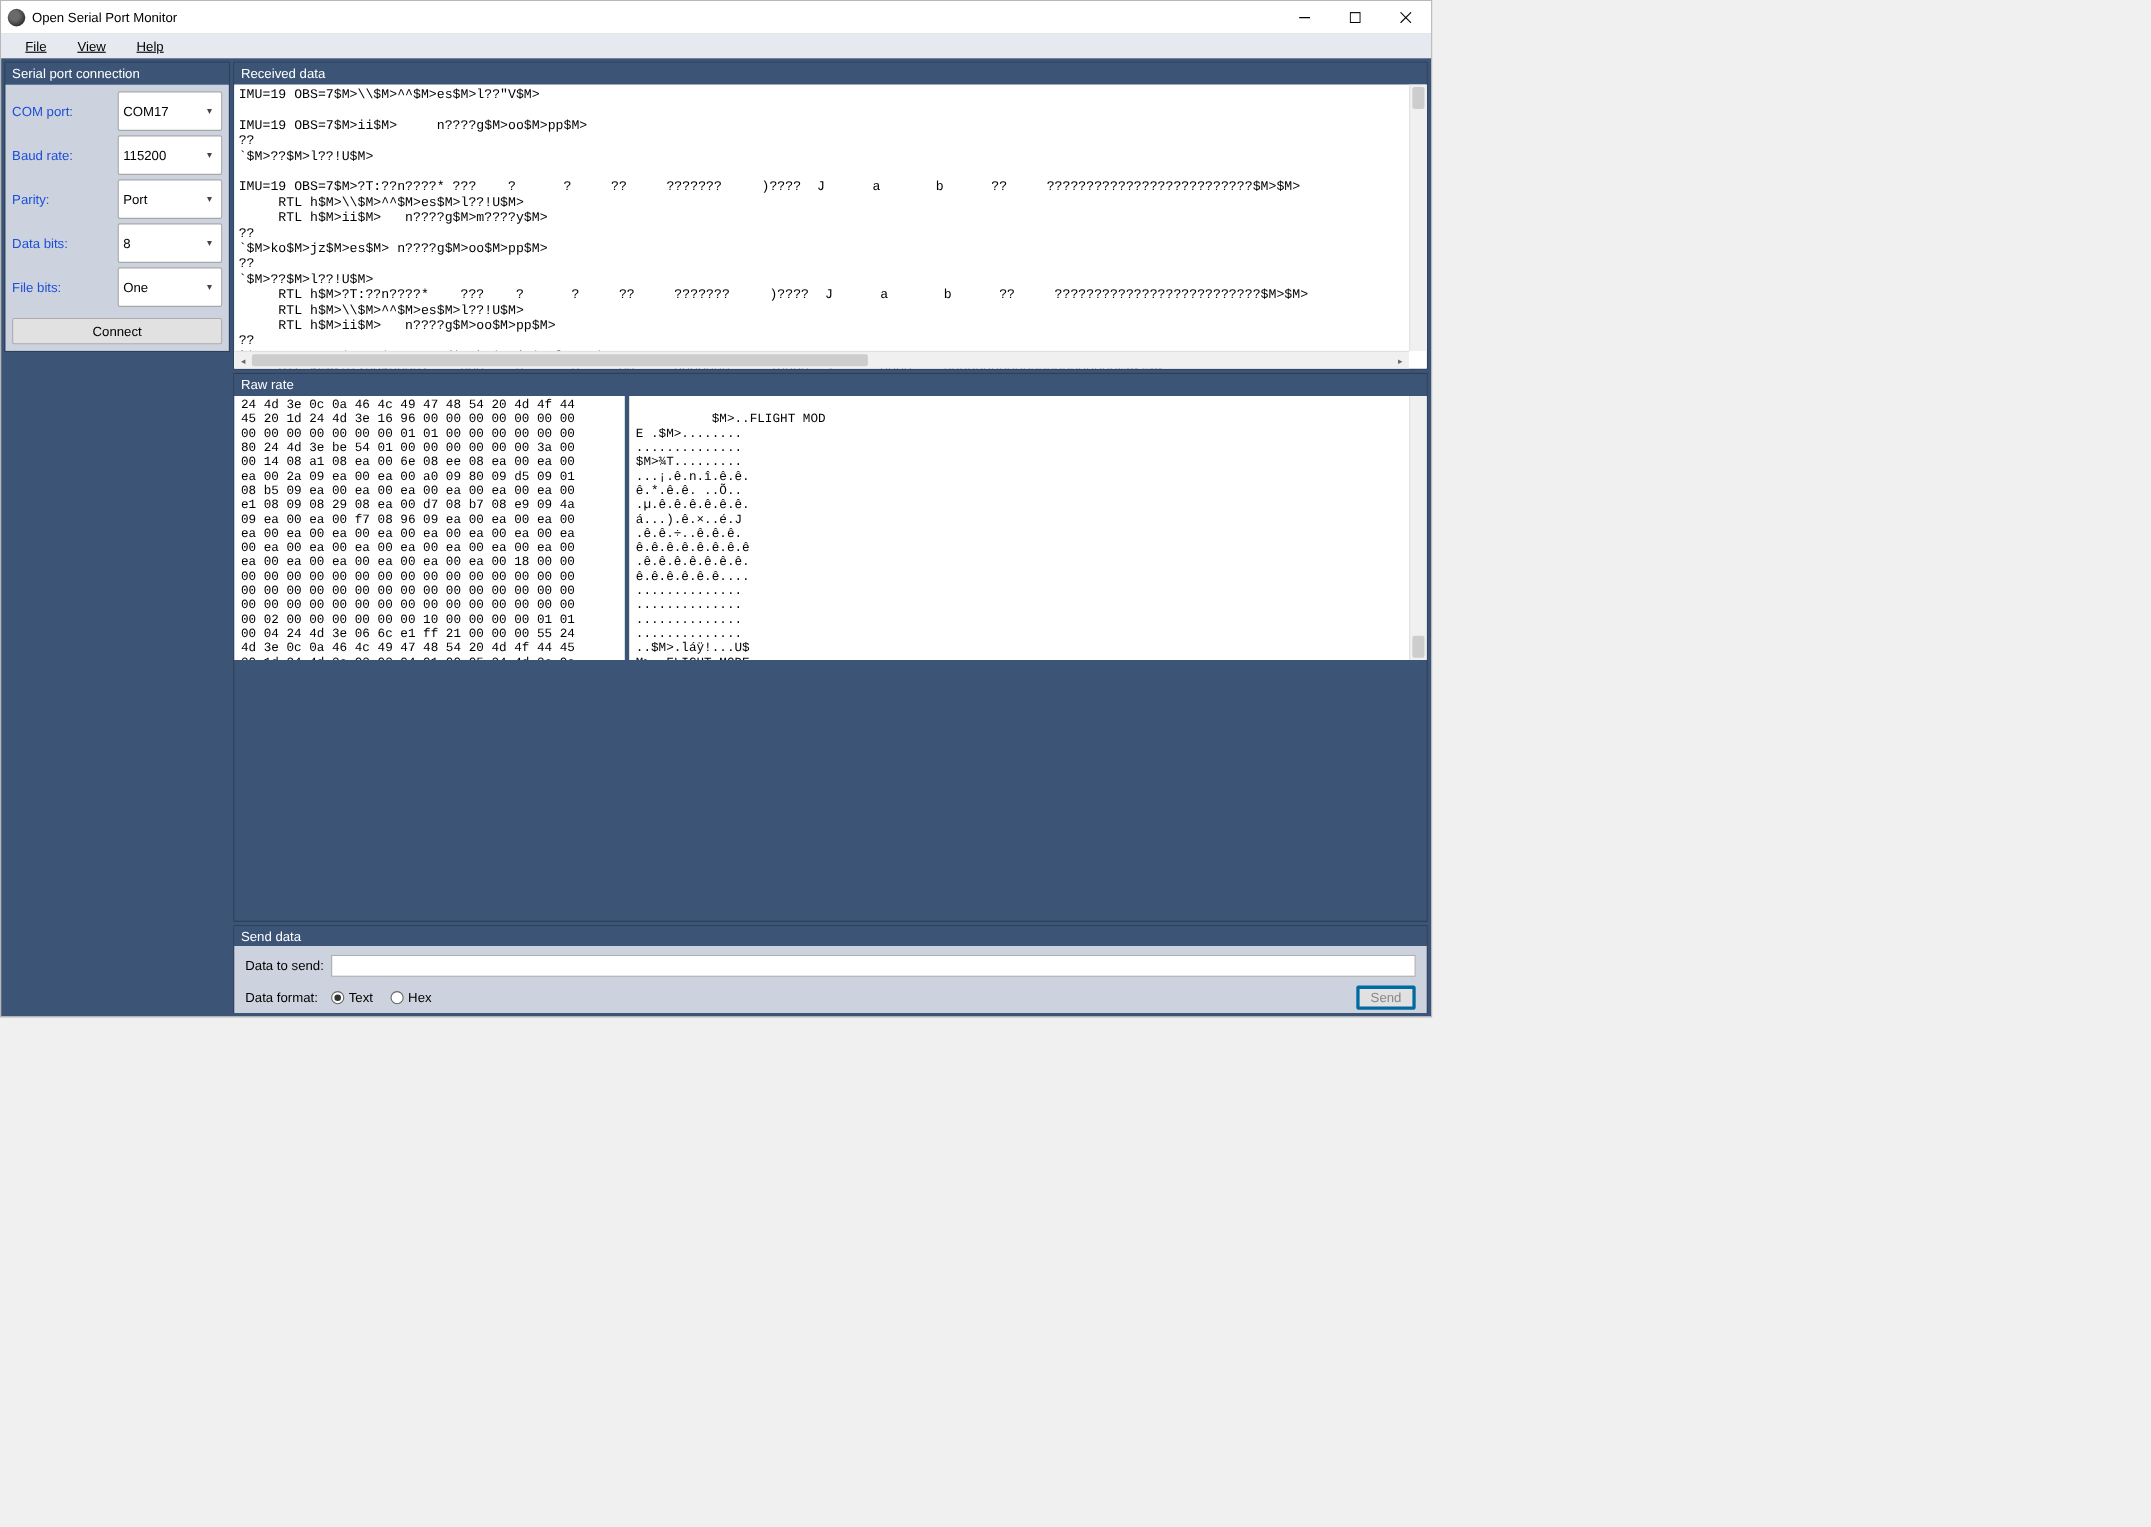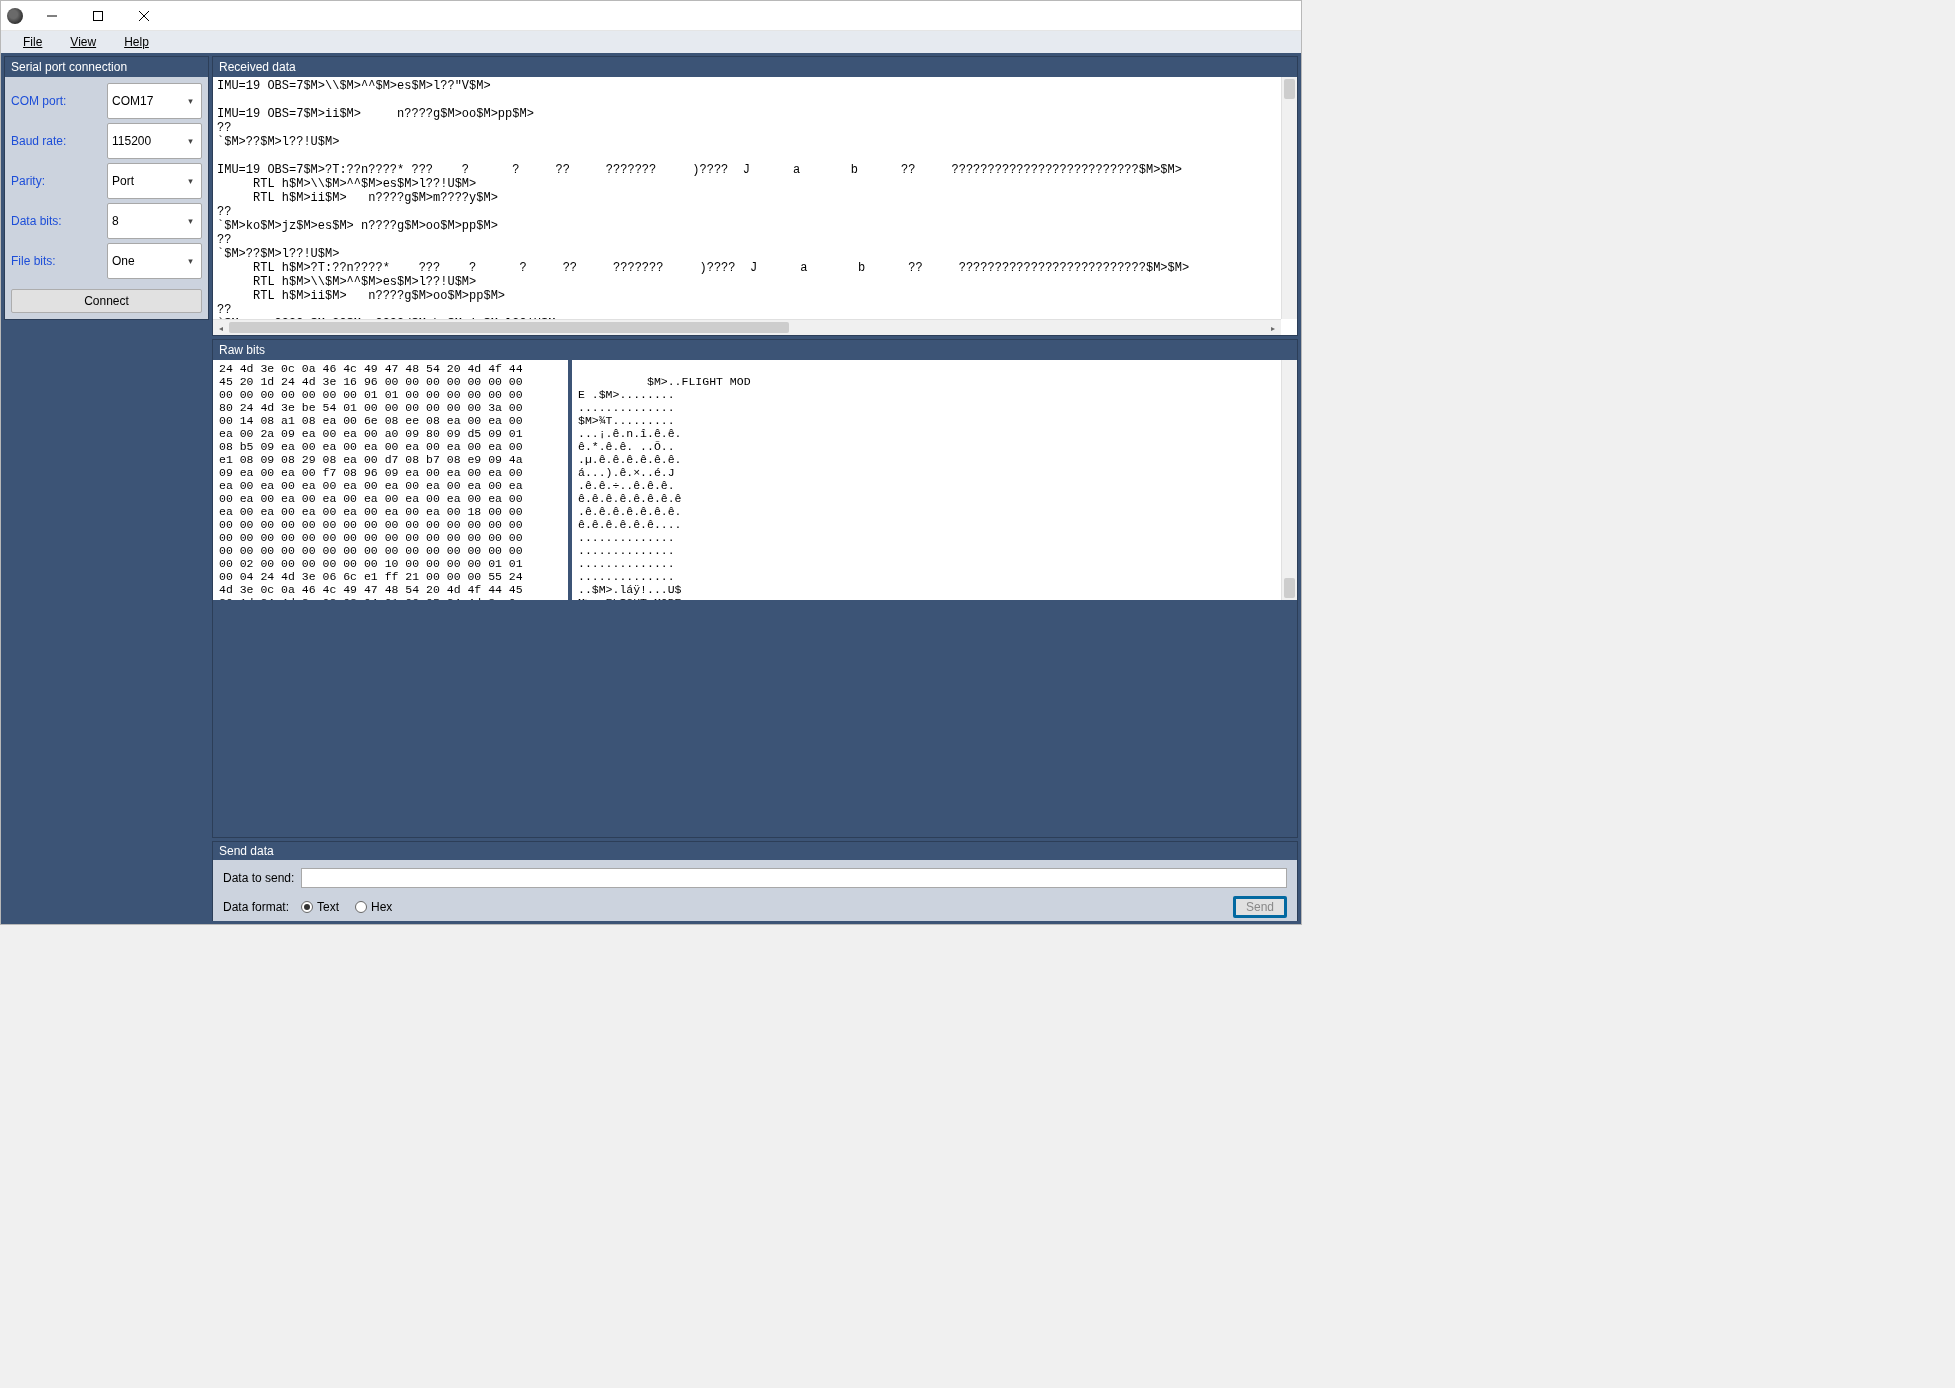--- a/index.html
+++ b/index.html
@@ -233,20 +233,21 @@
 }
 .radio { width: 12px; height: 12px; border: 1px solid #666; border-radius: 50%; display: inline-flex; align-items: center; justify-content: center; margin-right: 4px; background:#fff; }
 .radio.checked::after { content: ""; width: 6px; height: 6px; background: #333; border-radius: 50%; }
 .radio-label { margin-right: 16px; font-size: 12px; }
 </style>
 </head>
 <body>
 
 <div class="titlebar">
   <div class="icon"></div>
+  <div class="title">Open Serial Port Monitor</div>
   <div class="winbtns">
     <div class="winbtn">
       <svg width="10" height="10">
           <line x1="0" y1="5" x2="10" y2="5" stroke="#000" stroke-width="1"></line>
         </svg>
     </div>
     <div class="winbtn">
       <svg width="10" height="10">
           <rect x="0.5" y="0.5" width="9" height="9" fill="none" stroke="#000" stroke-width="1"></rect>
         </svg>
@@ -347,21 +348,21 @@
         </div>
         <div class="hscroll">
           <div class="arrow" style="left:0;">◂</div>
           <div class="thumb" style="left:16px;width:560px;"></div>
           <div class="arrow" style="right:0;">▸</div>
         </div>
       </div>
     </div>
 
     <div class="panel raw-panel">
-      <div class="panel-header">Raw bits</div>
+      <div class="panel-header">Raw rate</div>
       <div class="raw-body">
         <div class="raw-hex">24 4d 3e 0c 0a 46 4c 49 47 48 54 20 4d 4f 44
 45 20 1d 24 4d 3e 16 96 00 00 00 00 00 00 00
 00 00 00 00 00 00 00 01 01 00 00 00 00 00 00
 80 24 4d 3e be 54 01 00 00 00 00 00 00 3a 00
 00 14 08 a1 08 ea 00 6e 08 ee 08 ea 00 ea 00
 ea 00 2a 09 ea 00 ea 00 a0 09 80 09 d5 09 01
 08 b5 09 ea 00 ea 00 ea 00 ea 00 ea 00 ea 00
 e1 08 09 08 29 08 ea 00 d7 08 b7 08 e9 09 4a
 09 ea 00 ea 00 f7 08 96 09 ea 00 ea 00 ea 00

